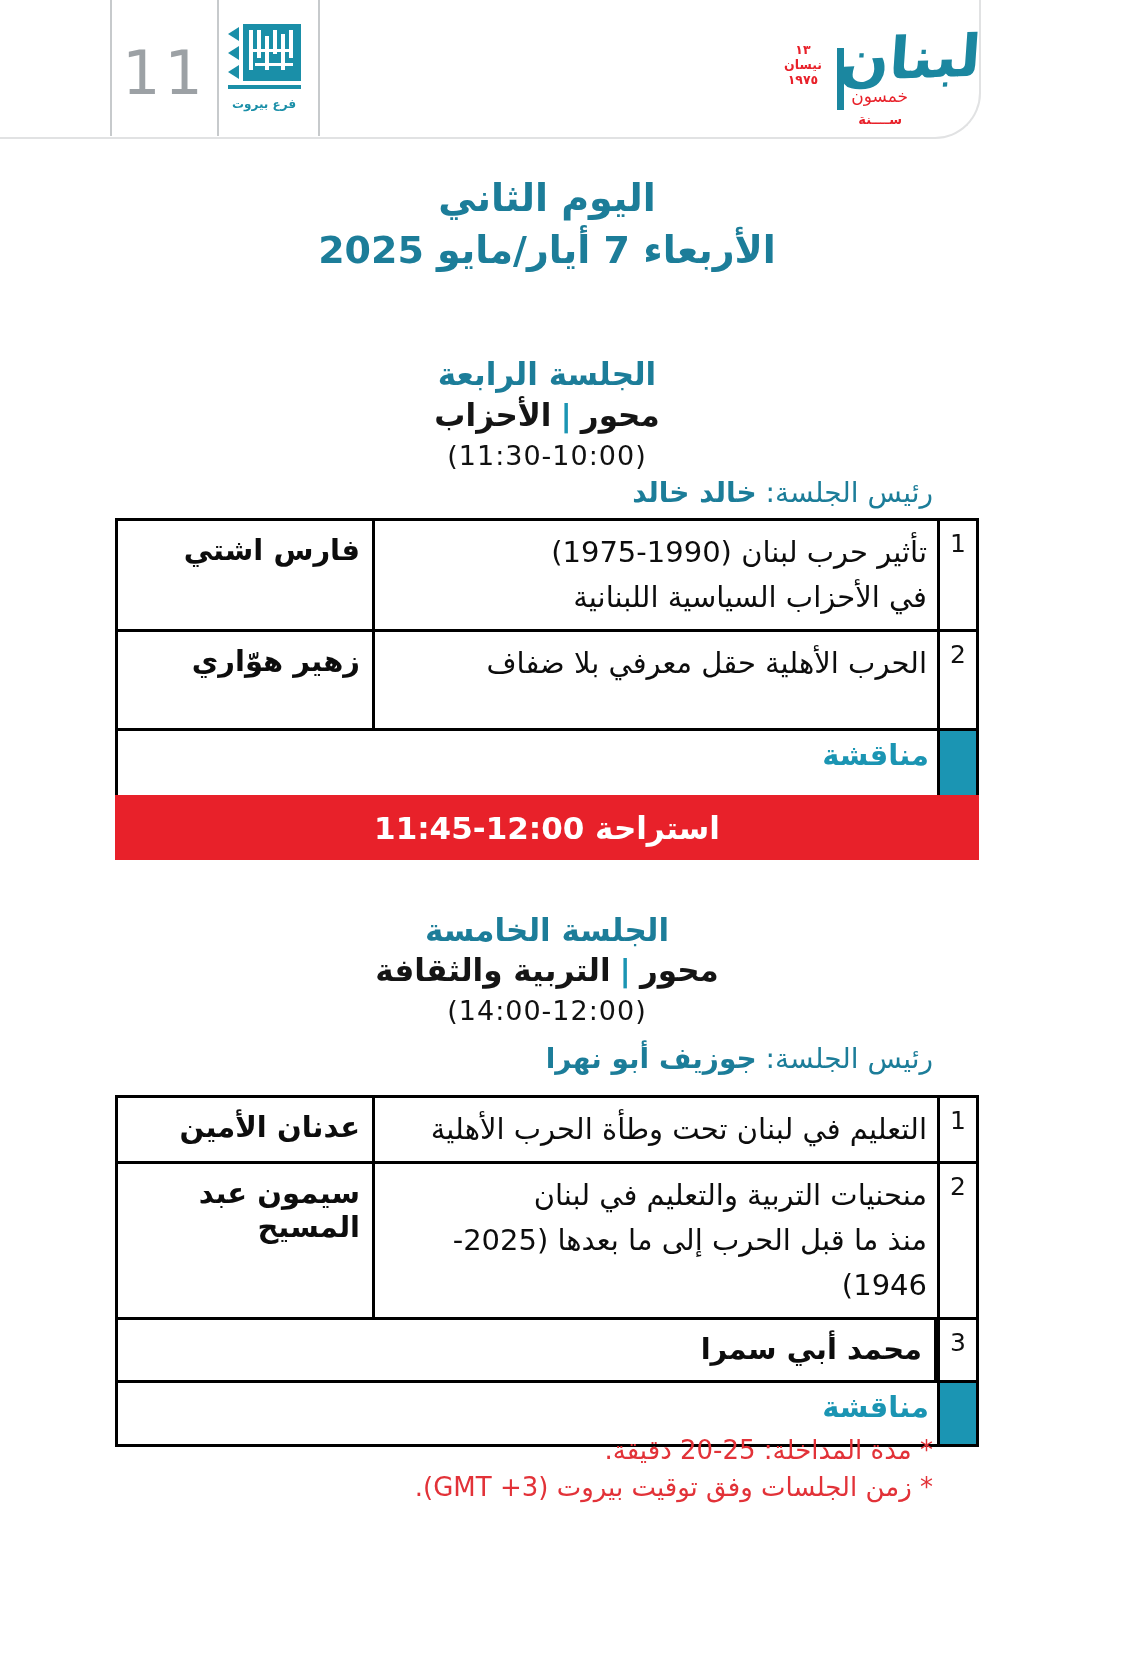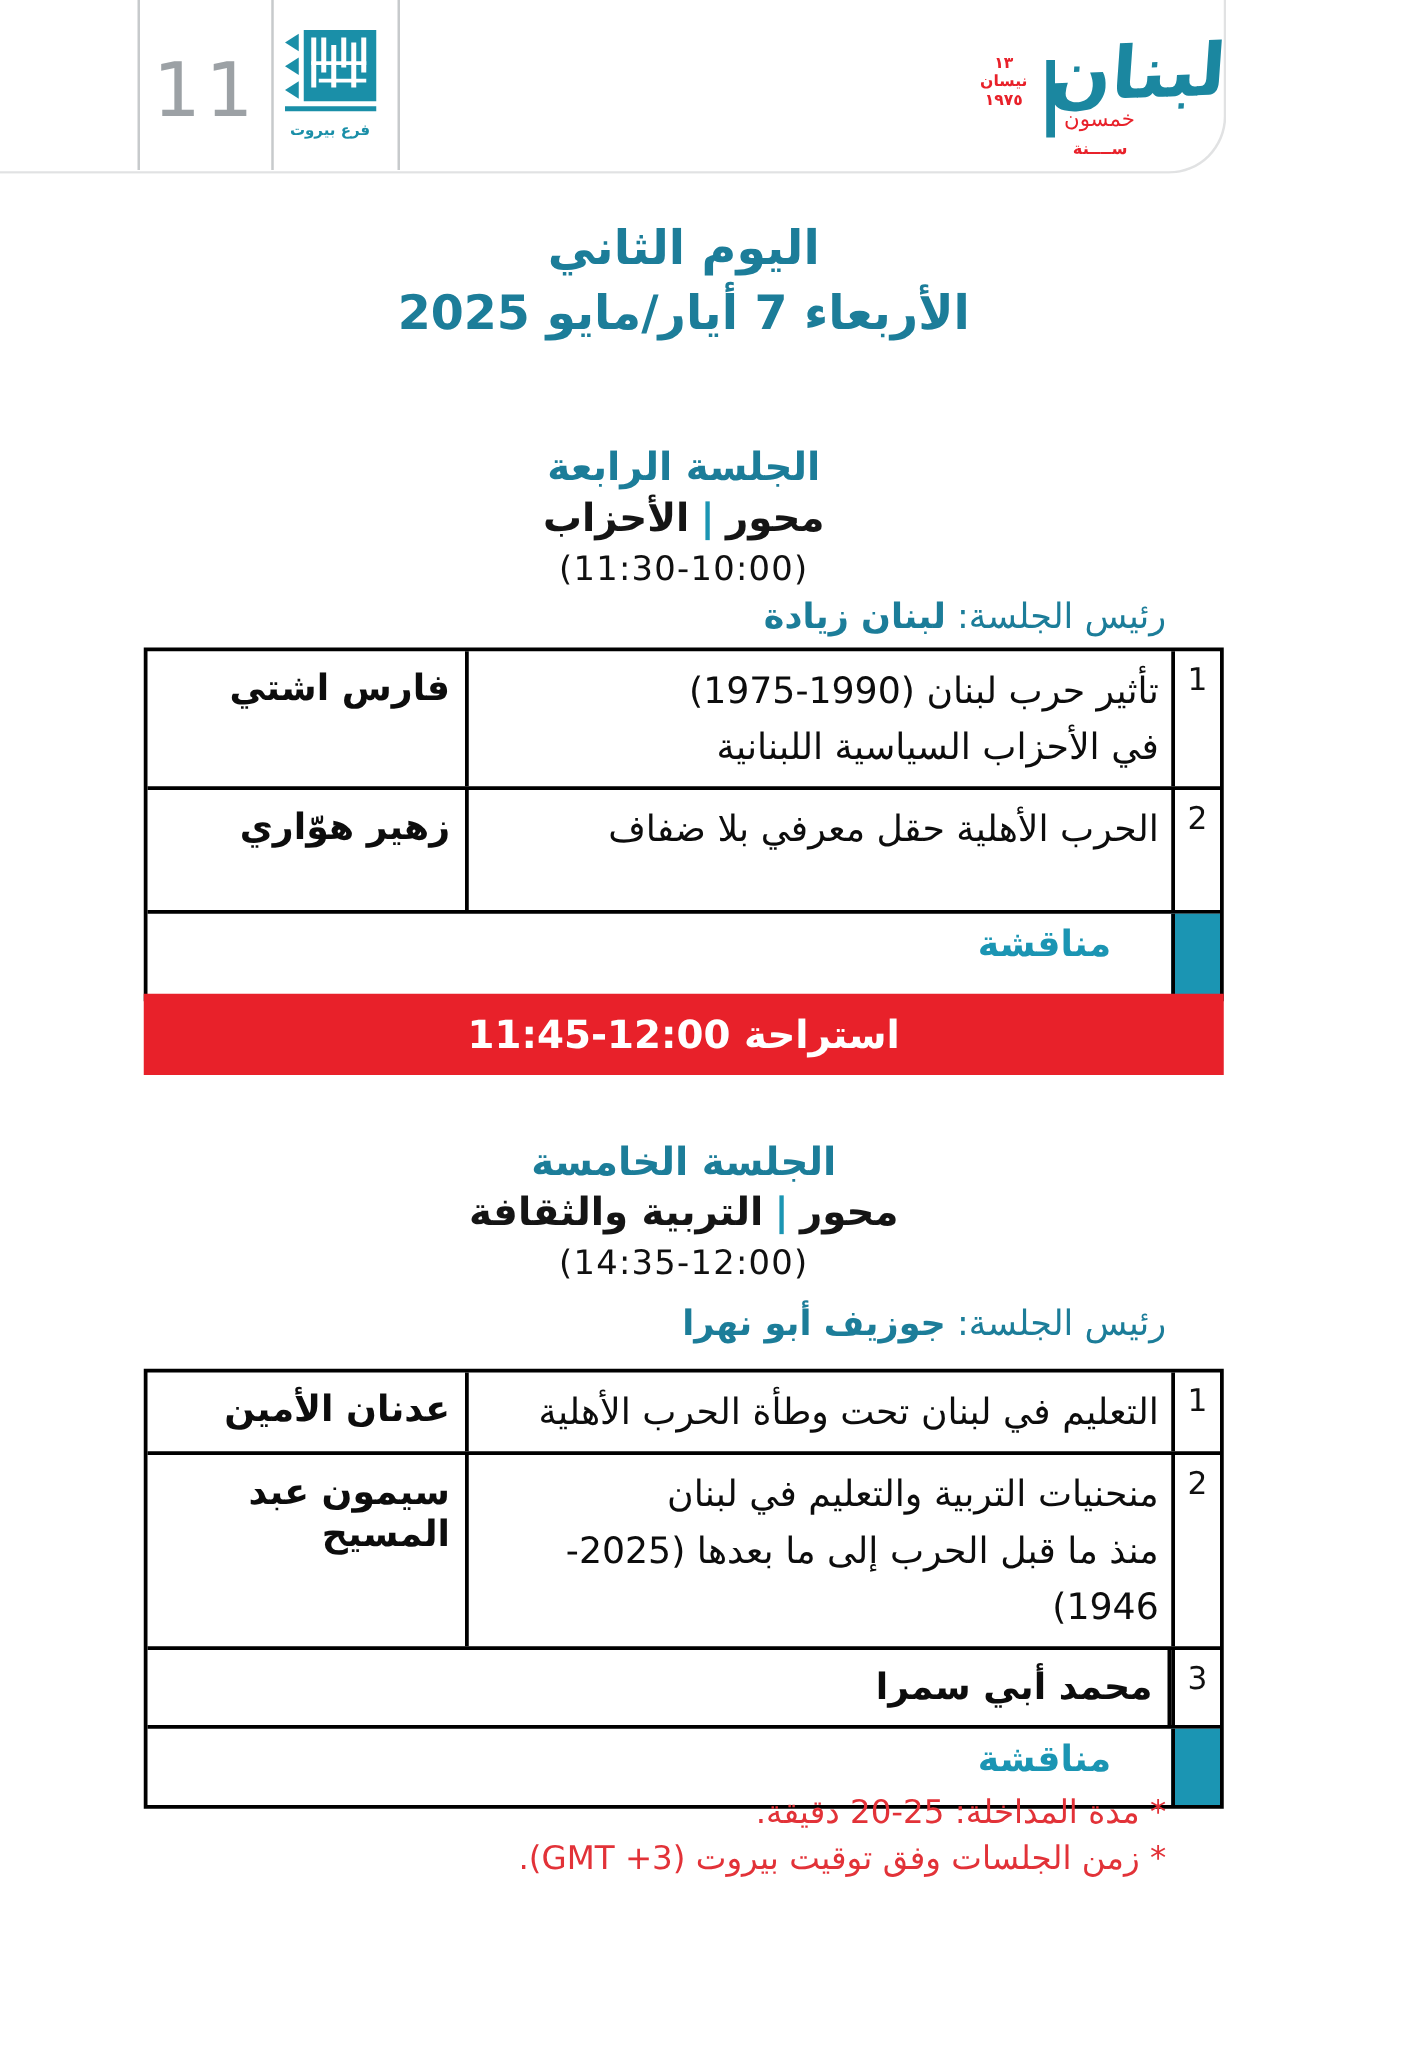--- a/index.html
+++ b/index.html
@@ -67,21 +67,21 @@
   .cell-title {
     flex: 1 1 auto; padding: 9px 10px 9px 8px; font-size: 29px; line-height: 1.55;
     color: #0d0d0d; font-weight: 500; white-space: pre-line; text-align: right;
   }
   .cell-speaker {
     flex: 0 0 257px; border-right: 3px solid #000; padding: 12px 12px;
     font-size: 29px; font-weight: bold; color: #0d0d0d; text-align: right;
   }
   .t1 .r1 { min-height: 99px; } .t1 .r2 { min-height: 99px; }
   .t2 .r1 { min-height: 62px; } .t2 .r2 { min-height: 108px; } .t2 .r3 { min-height: 63px; }
-  .disc-row { display: flex; border-top: 3px solid #000; gap: 40px; }
+  .disc-row { display: flex; border-top: 3px solid #000; }
   .t1 .disc-row { min-height: 70px; } .t2 .disc-row { min-height: 64px; }
   .disc-num { flex: 0 0 39px; border-left: 3px solid #000; background: #1b95b3; }
   .disc-cell {
     flex: 1 1 auto; padding: 7px 8px; font-size: 29px; font-weight: bold;
     color: #1b95b3; text-align: right;
   }
   
   .break-banner {
     position: absolute; left: 115px; top: 795px; width: 864px; height: 65px;
     background: #e8212a; color: #fff; display: flex; align-items: center; justify-content: center;
@@ -146,21 +146,21 @@
   <div class="centered day-title">اليوم الثاني</div>
   <div class="centered day-date">الأربعاء 7 أيار/مايو 2025</div>
 
   <div class="centered s-title s4-title">الجلسة الرابعة</div>
   <div class="centered s-theme s4-theme">
     <span>محور</span><span class="pipe">|</span><span>الأحزاب</span>
   </div>
   <div class="centered s-time s4-time">(11:30-10:00)</div>
   <div class="chair chair-1">
     <span>رئيس الجلسة:</span>
-    <span class="chair-name">لبنان زيادة</span>
+    <span class="chair-name">خالد خالد</span>
   </div>
 
   <div class="sched-table t1">
     <div class="trow r1">
       <div class="cell-num">1</div>
       <div class="cell-title">تأثير حرب لبنان (1990-1975)
 في الأحزاب السياسية اللبنانية</div>
       <div class="cell-speaker">فارس اشتي</div>
     </div>
     <div class="trow r2">
@@ -173,21 +173,21 @@
       <div class="disc-cell">مناقشة</div>
     </div>
   </div>
 
   <div class="break-banner">استراحة 12:00-11:45</div>
 
   <div class="centered s-title s5-title">الجلسة الخامسة</div>
   <div class="centered s-theme s5-theme">
     <span>محور</span><span class="pipe">|</span><span>التربية والثقافة</span>
   </div>
-  <div class="centered s-time s5-time">(14:35-12:00)</div>
+  <div class="centered s-time s5-time">(14:00-12:00)</div>
   <div class="chair chair-2">
     <span>رئيس الجلسة:</span>
     <span class="chair-name">جوزيف أبو نهرا</span>
   </div>
 
   <div class="sched-table t2">
     <div class="trow r1">
       <div class="cell-num">1</div>
       <div class="cell-title">التعليم في لبنان تحت وطأة الحرب الأهلية</div>
       <div class="cell-speaker">عدنان الأمين</div>

